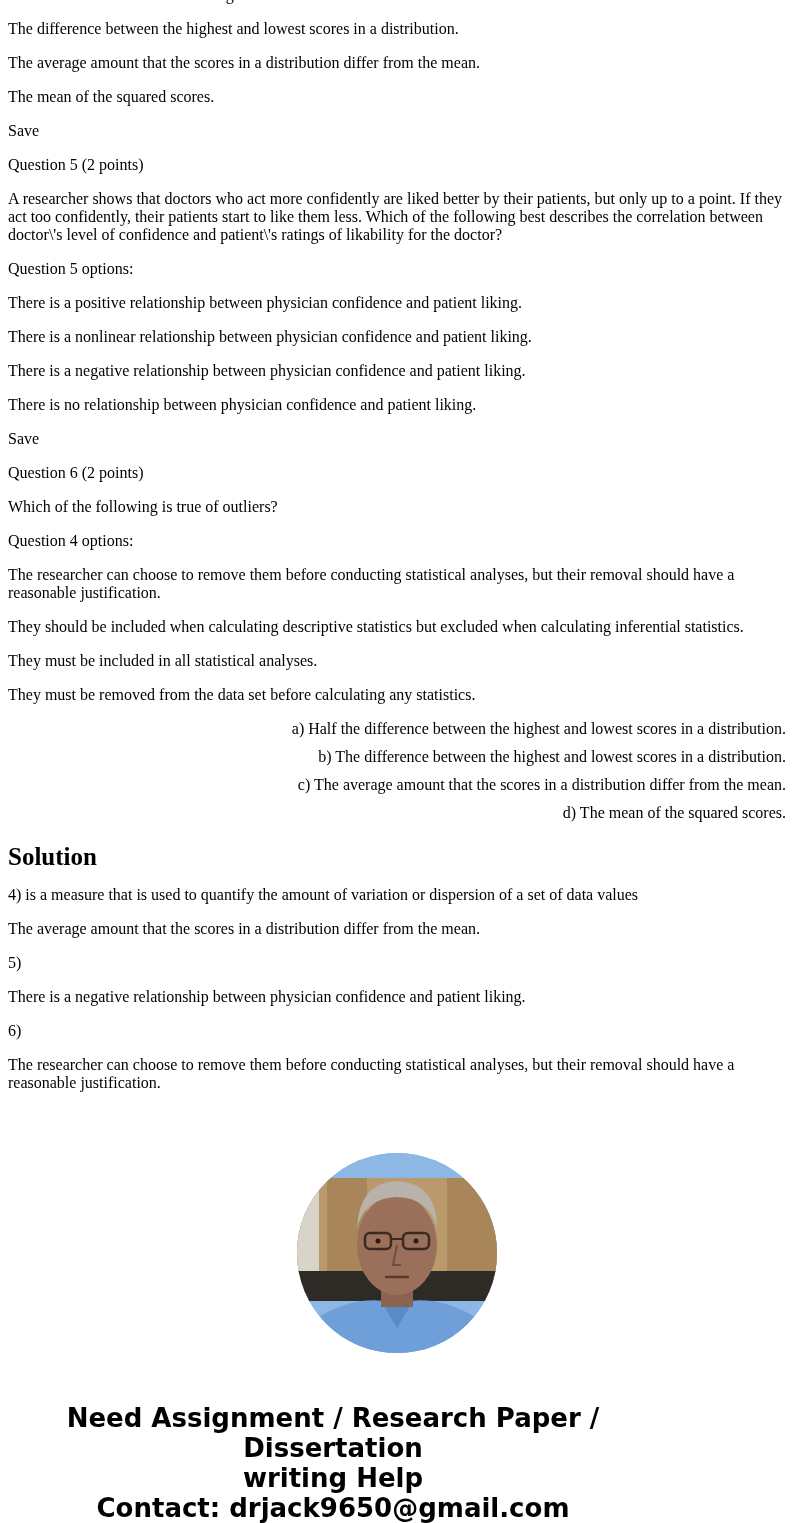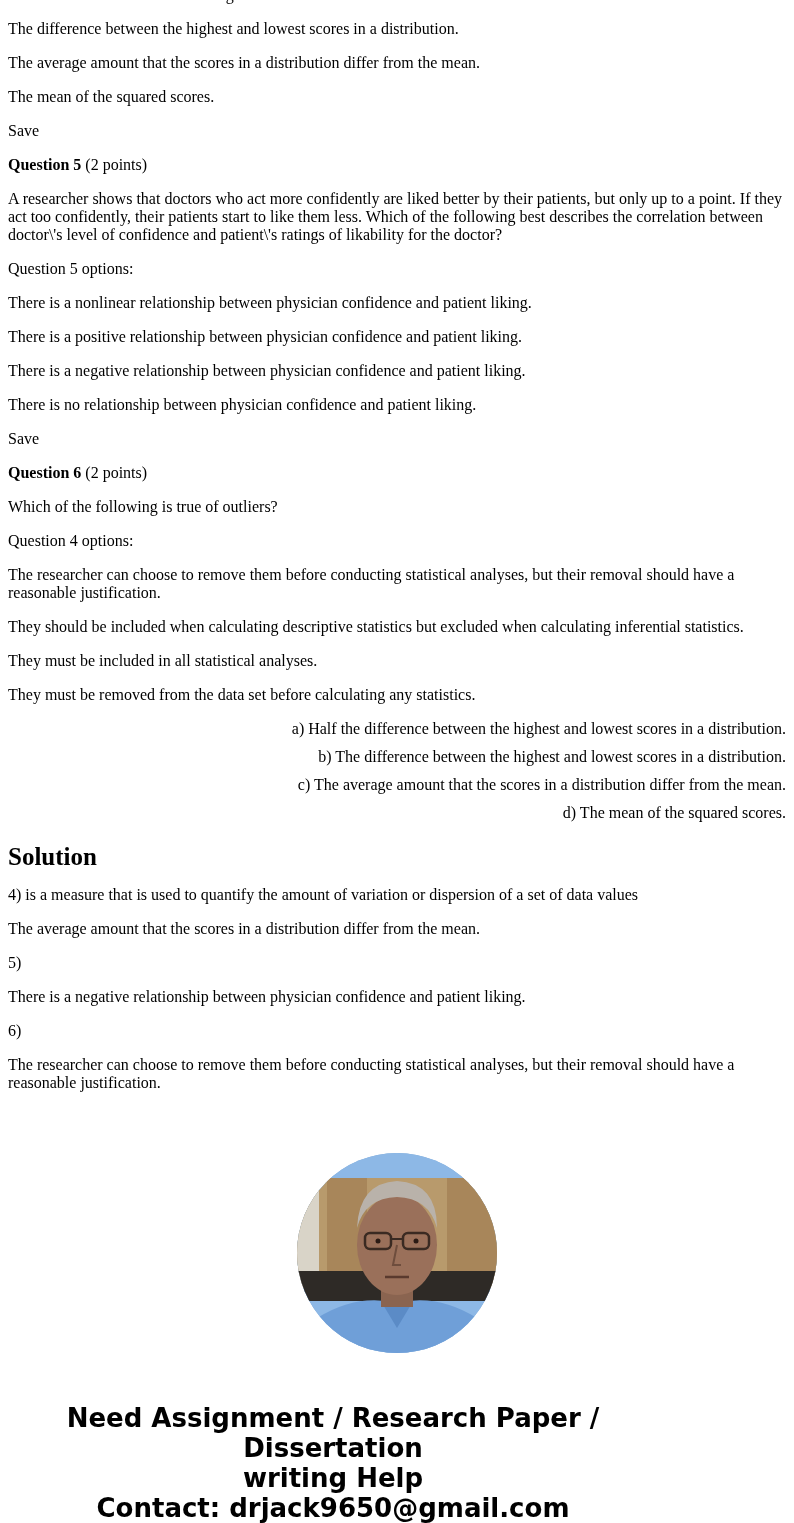--- a/index.html
+++ b/index.html
@@ -22,21 +22,21 @@
       top: -14px;
       width: 794px;
     }
     .content {
       padding: 0 8px;
     }
     p {
       margin: 0 0 16px 0;
       line-height: 18px;
     }
-    .q-head b { font-weight: bold; text-align: right; }
+    .q-head b { font-weight: normal; text-align: right; }
     ul.choices {
       list-style: none;
       margin: 0 0 0 0;
       padding: 0 0 0 10px;
     }
     ul.choices li {
       line-height: 18px;
       margin: 0 0 10px 0;
       text-align: right;
     }
@@ -82,22 +82,22 @@
       <p>The difference between the highest and lowest scores in a distribution.</p>
       <p>The average amount that the scores in a distribution differ from the mean.</p>
       <p>The mean of the squared scores.</p>
       <p>Save</p>
     </section>
 
     <section>
       <p class="q-head"><b>Question 5</b> <span>(2 points)</span></p>
       <p>A researcher shows that doctors who act more confidently are liked better by their patients, but only up to a point. If they act too confidently, their patients start to like them less. Which of the following best describes the correlation between doctor\'s level of confidence and patient\'s ratings of likability for the doctor?</p>
       <p>Question 5 options:</p>
+      <p>There is a positive relationship between physician confidence and patient liking.</p>
       <p>There is a nonlinear relationship between physician confidence and patient liking.</p>
-      <p>There is a positive relationship between physician confidence and patient liking.</p>
       <p>There is a negative relationship between physician confidence and patient liking.</p>
       <p>There is no relationship between physician confidence and patient liking.</p>
       <p>Save</p>
     </section>
 
     <section>
       <p class="q-head"><b>Question 6</b> <span>(2 points)</span></p>
       <p>Which of the following is true of outliers?</p>
       <p>Question 4 options:</p>
       <p>The researcher can choose to remove them before conducting statistical analyses, but their removal should have a reasonable justification.</p>

